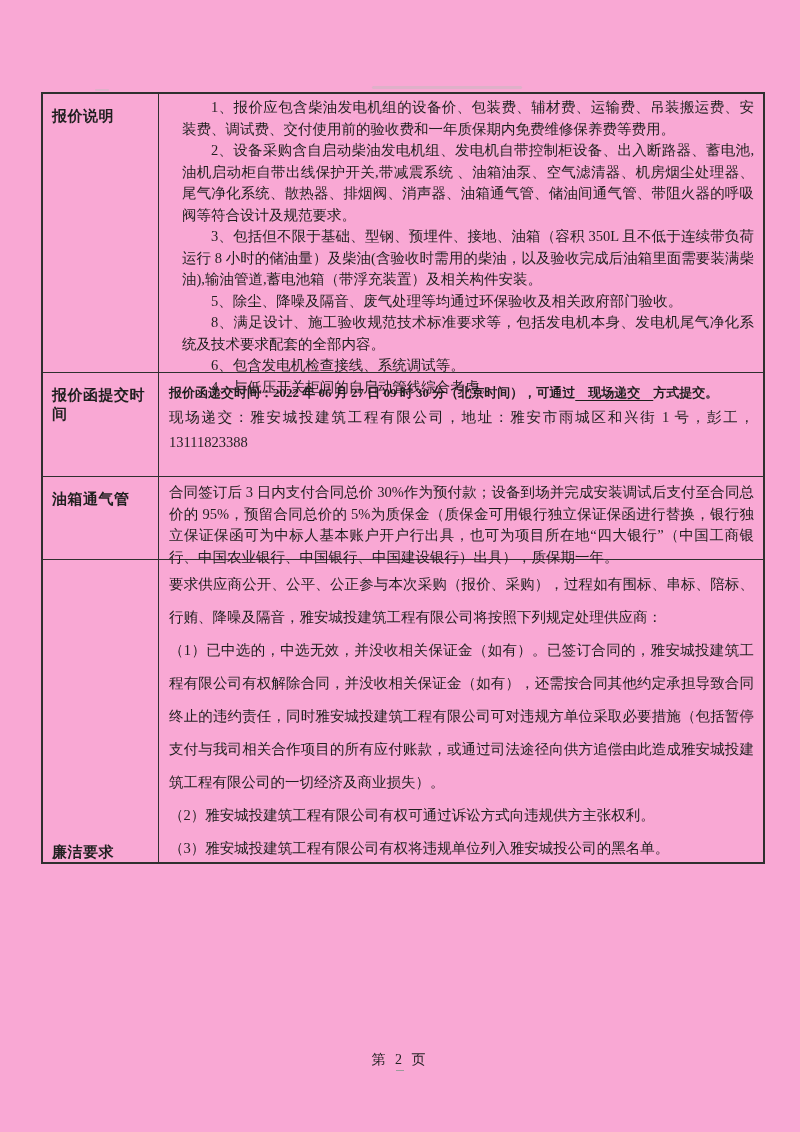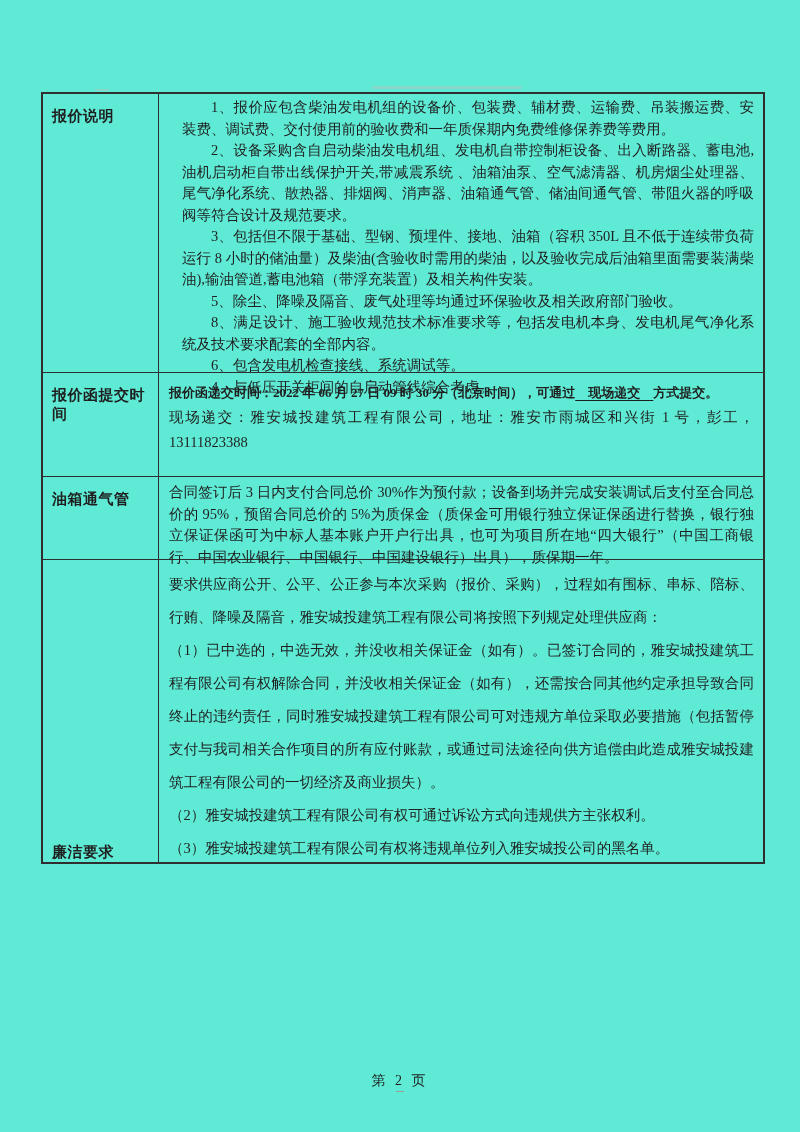--- a/index.html
+++ b/index.html
@@ -1,21 +1,21 @@
 <!DOCTYPE html>
 <html><head>
 <meta charset="utf-8">
 <style>
   * { margin: 0; padding: 0; box-sizing: border-box; }
   html, body { background: #e8e8e8; }
   .page {
     position: relative;
     width: 800px;
     height: 1132px;
-    background: #5eead4;
+    background: #f9a8d4;
     font-family: "Liberation Serif", "DejaVu Serif", serif;
     color: #1f1f1f;
     overflow: hidden;
   }
   .doc-table {
     position: absolute;
     left: 41px;
     top: 92px;
     width: 724px;
     border: 2px solid #2f2f2f;
@@ -54,21 +54,20 @@
   .row-3 .content-cell { padding-top: 5px; }
   .row-4 .content-cell { padding-top: 8px; line-height: 33px; }
   .footer {
     position: absolute;
     top: 1051px;
     left: 0;
     width: 100%;
     text-align: center;
     font-size: 14px;
     letter-spacing: 3px;
-    margin-top: 21px;
   }
   .footer .page-mark {
     margin: 1px auto 0;
     width: 8px;
     border-top: 1px solid #9a9a9a;
   }
   .scan-artifact {
     position: absolute;
     background: #bdbdbd;
     opacity: 0.45;

